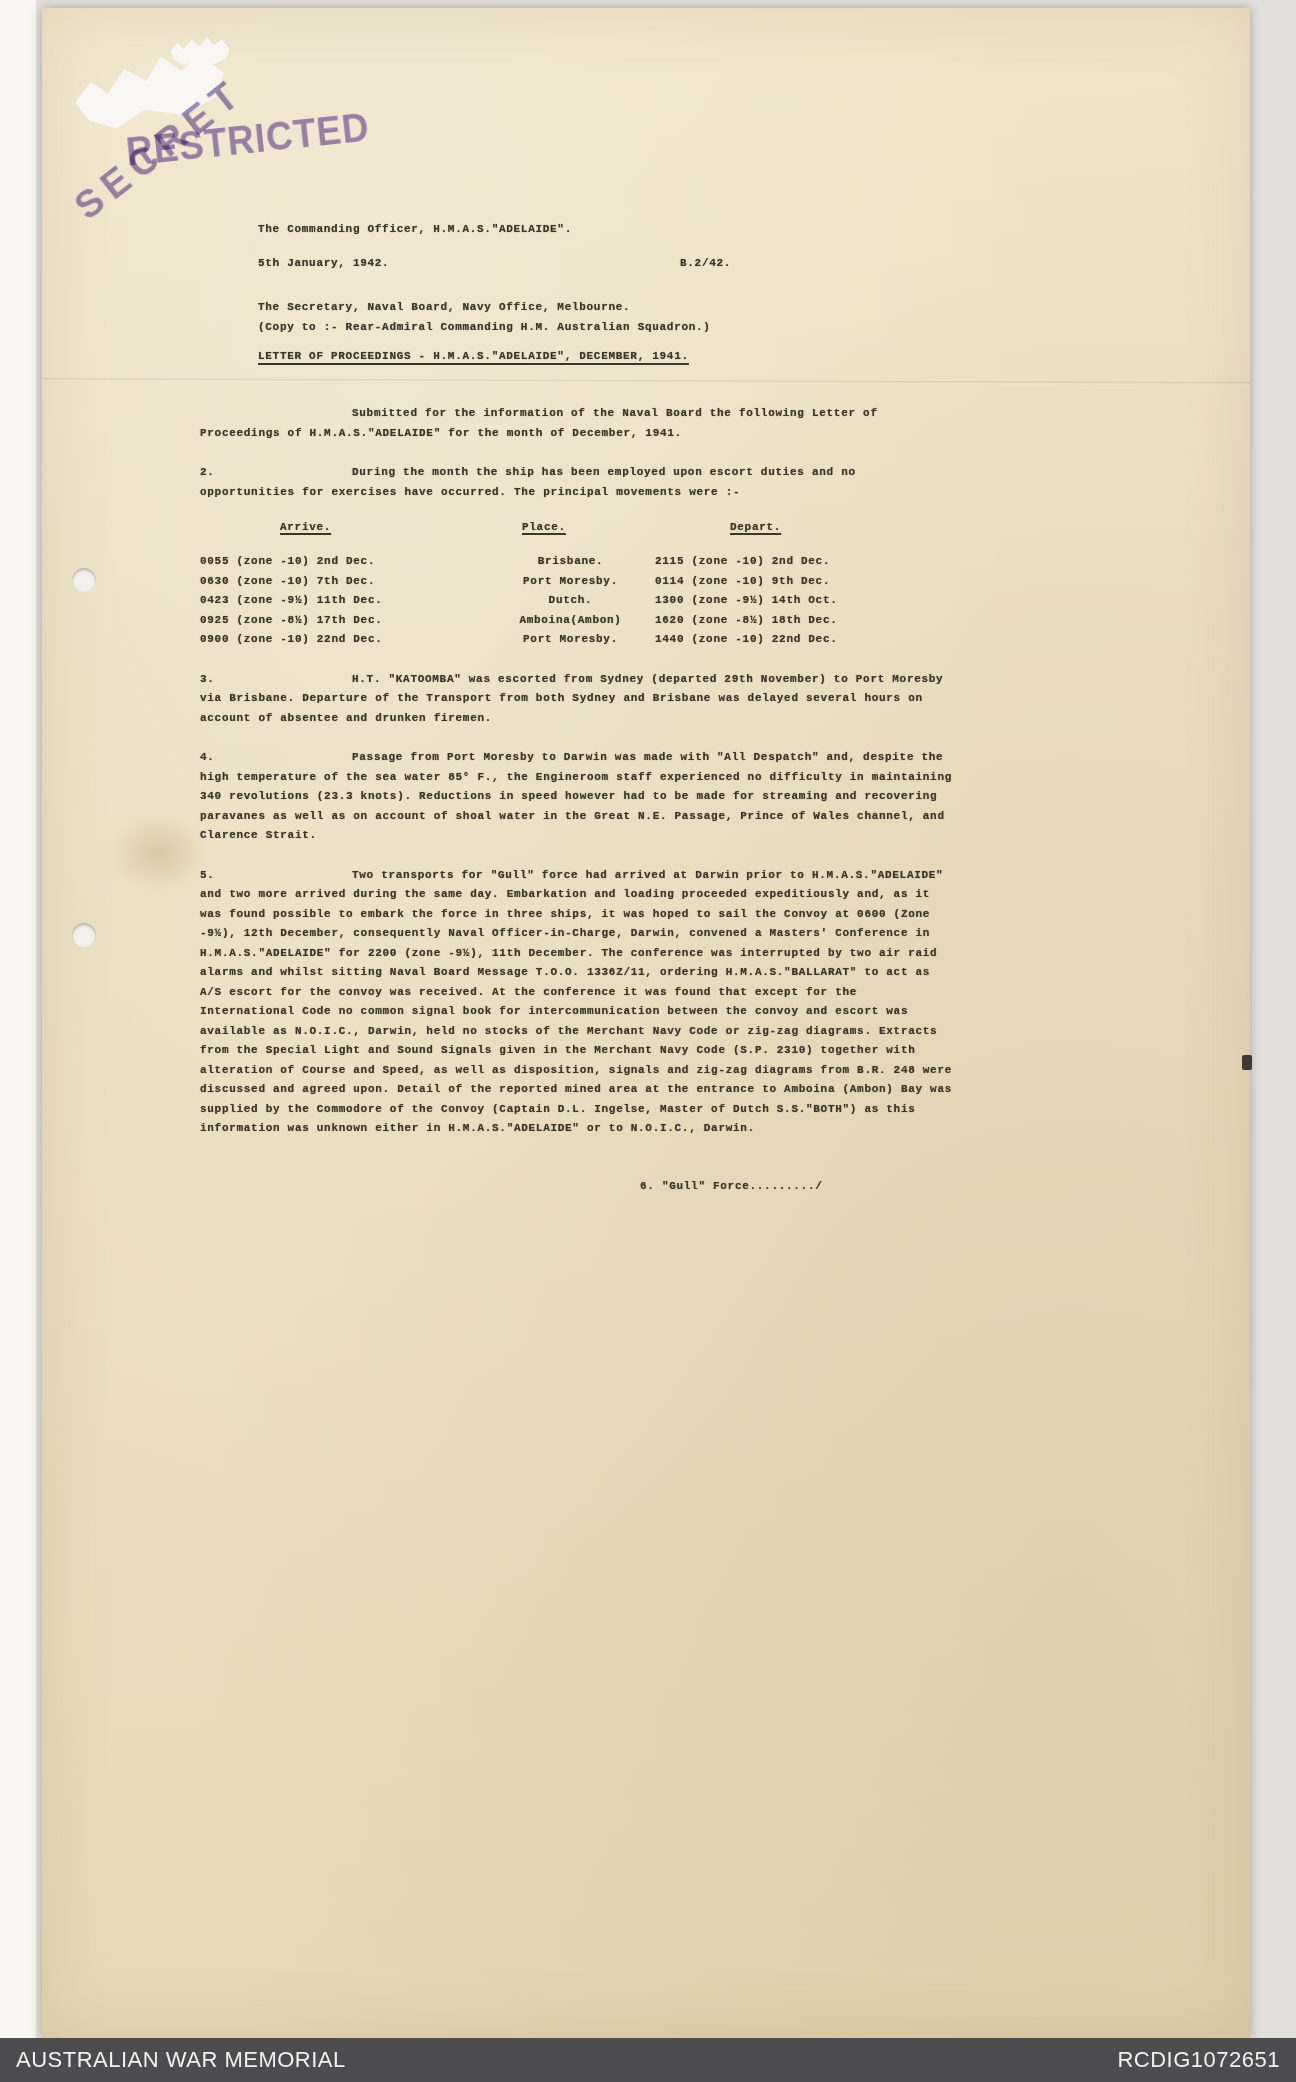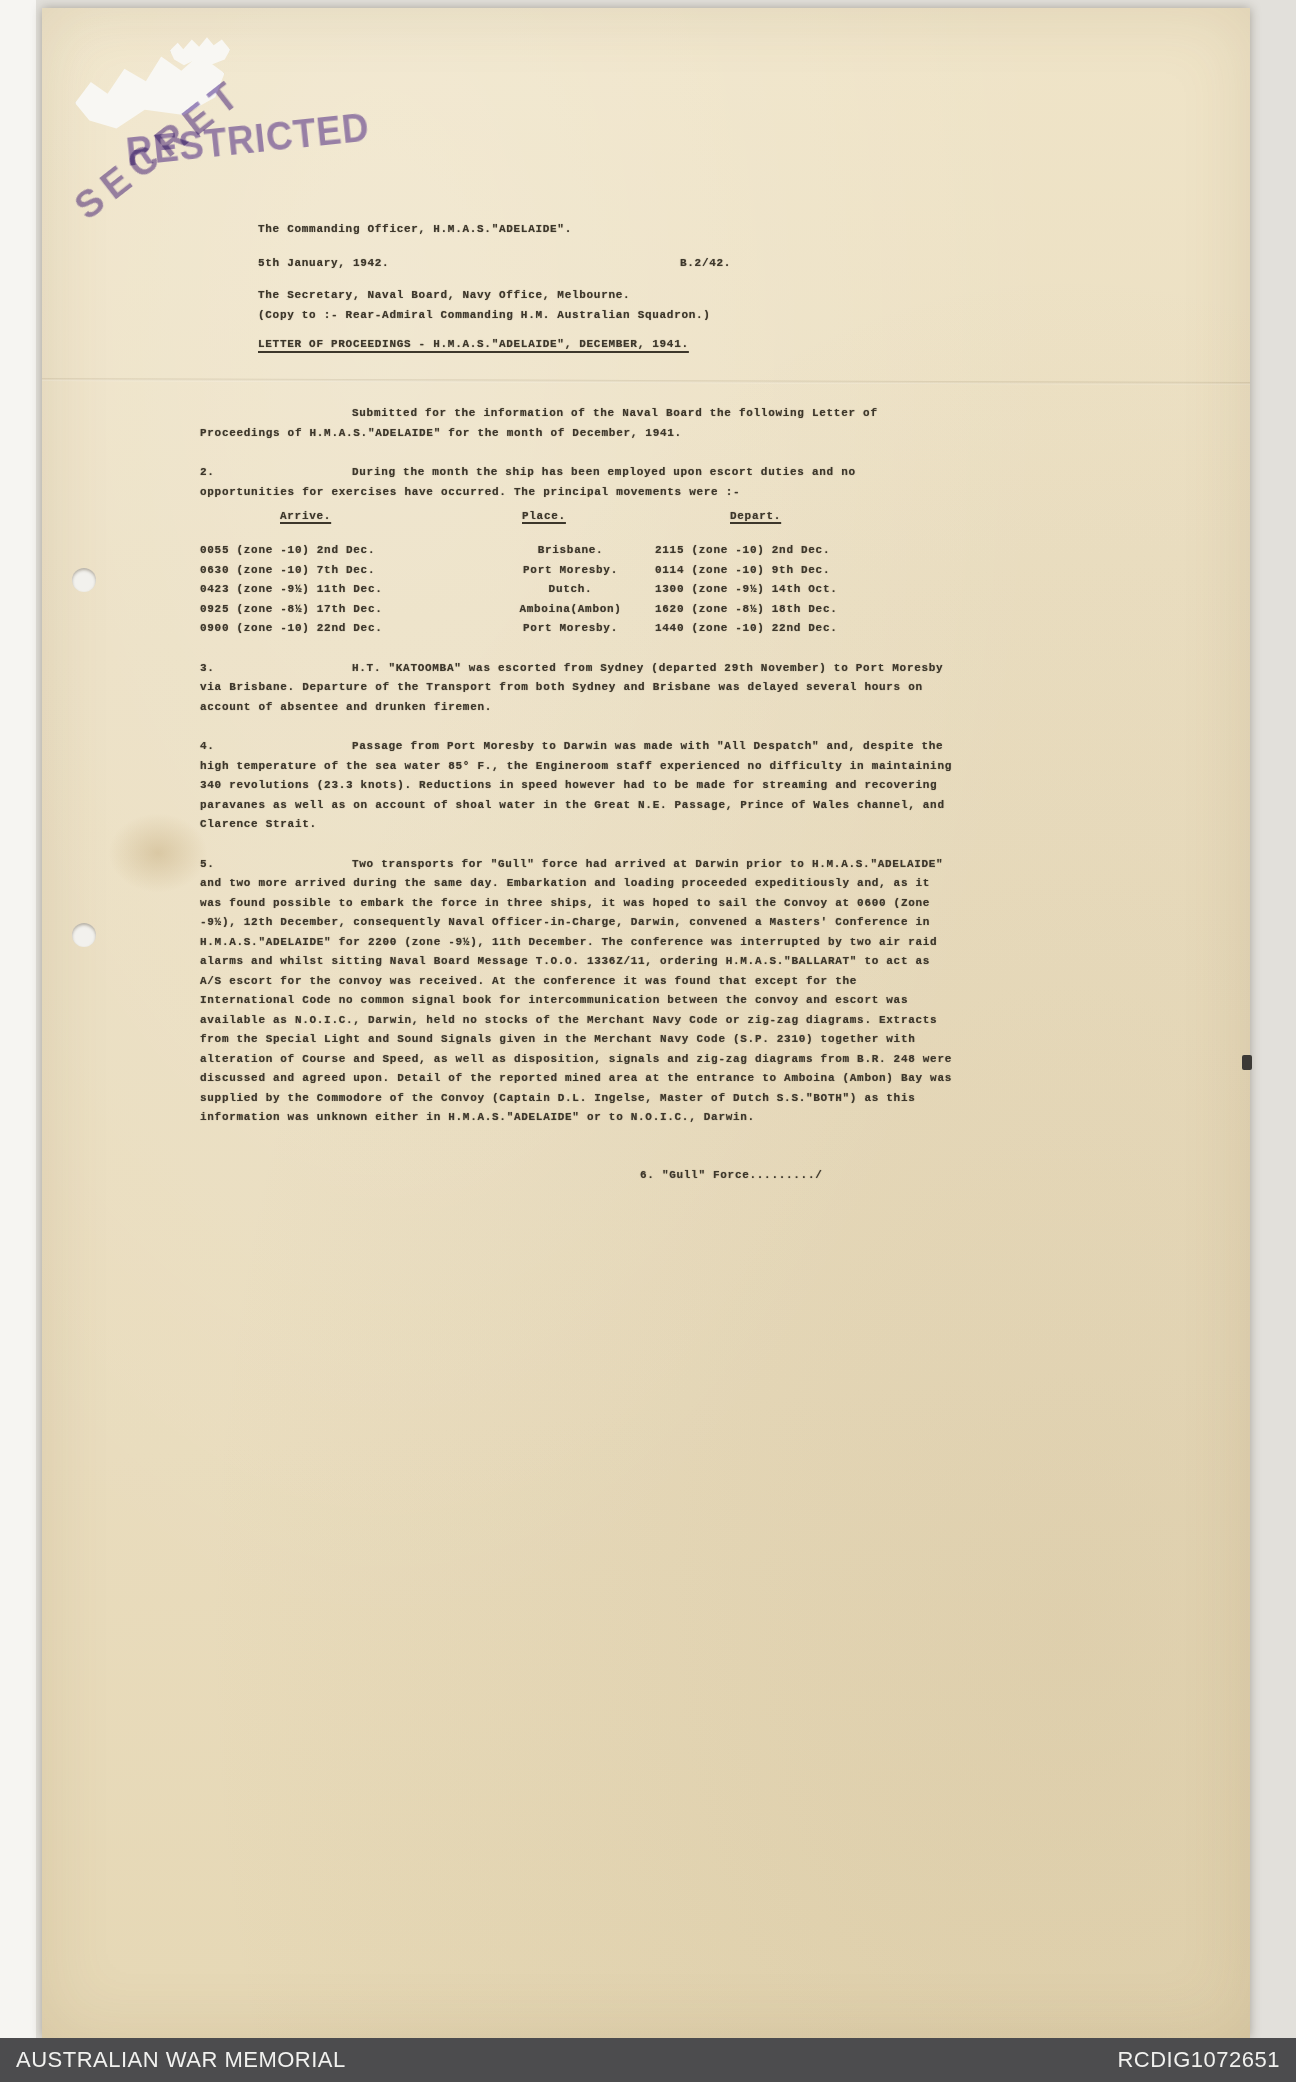--- a/index.html
+++ b/index.html
@@ -75,32 +75,32 @@
   .type {
     color:#3d372b;
     font-weight:700;
     font-size:11px; line-height:19.5px; letter-spacing:0.7px;
     text-shadow:0 0 1px rgba(61,55,43,0.65);
   }
   .doc-header { position:absolute; left:216px; top:212px; width:760px; }
   .addr-line { margin-bottom:14px; }
   .date-line { position:relative; }
   .file-ref  { position:absolute; left:422px; top:0; }
-  .secretary-line { margin-top:13px; }
+  .secretary-line { margin-top:25px; }
   .subject-line { margin-top:10px; }
   .subject-underline {
     text-decoration:underline; text-decoration-thickness:2px; text-underline-offset:4px;
   }
   .doc-body { position:absolute; left:158px; top:396px; width:752px; }
   .para { position:relative; margin-top:20px; }
   .para.first { margin-top:0; }
   .para-num { position:absolute; left:0; top:0; }
   .para-text { margin:0; text-indent:152px; }
   
-  .movements { margin-top:5px; position:relative; }
+  .movements { margin-top:16px; position:relative; }
   .mv-head { position:relative; height:20px; }
   .mv-h {
     position:absolute; top:0;
     text-decoration:underline; text-decoration-thickness:2px; text-underline-offset:3px;
   }
   .mv-h1 { left:80px; } .mv-h2 { left:322px; } .mv-h3 { left:530px; }
   .mv-rows { margin-top:14px; }
   .mv-row { position:relative; height:19.5px; }
   .mv-c1 { position:absolute; left:0; top:0; }
   .mv-c2 { position:absolute; left:283px; top:0; width:175px; text-align:center; }

